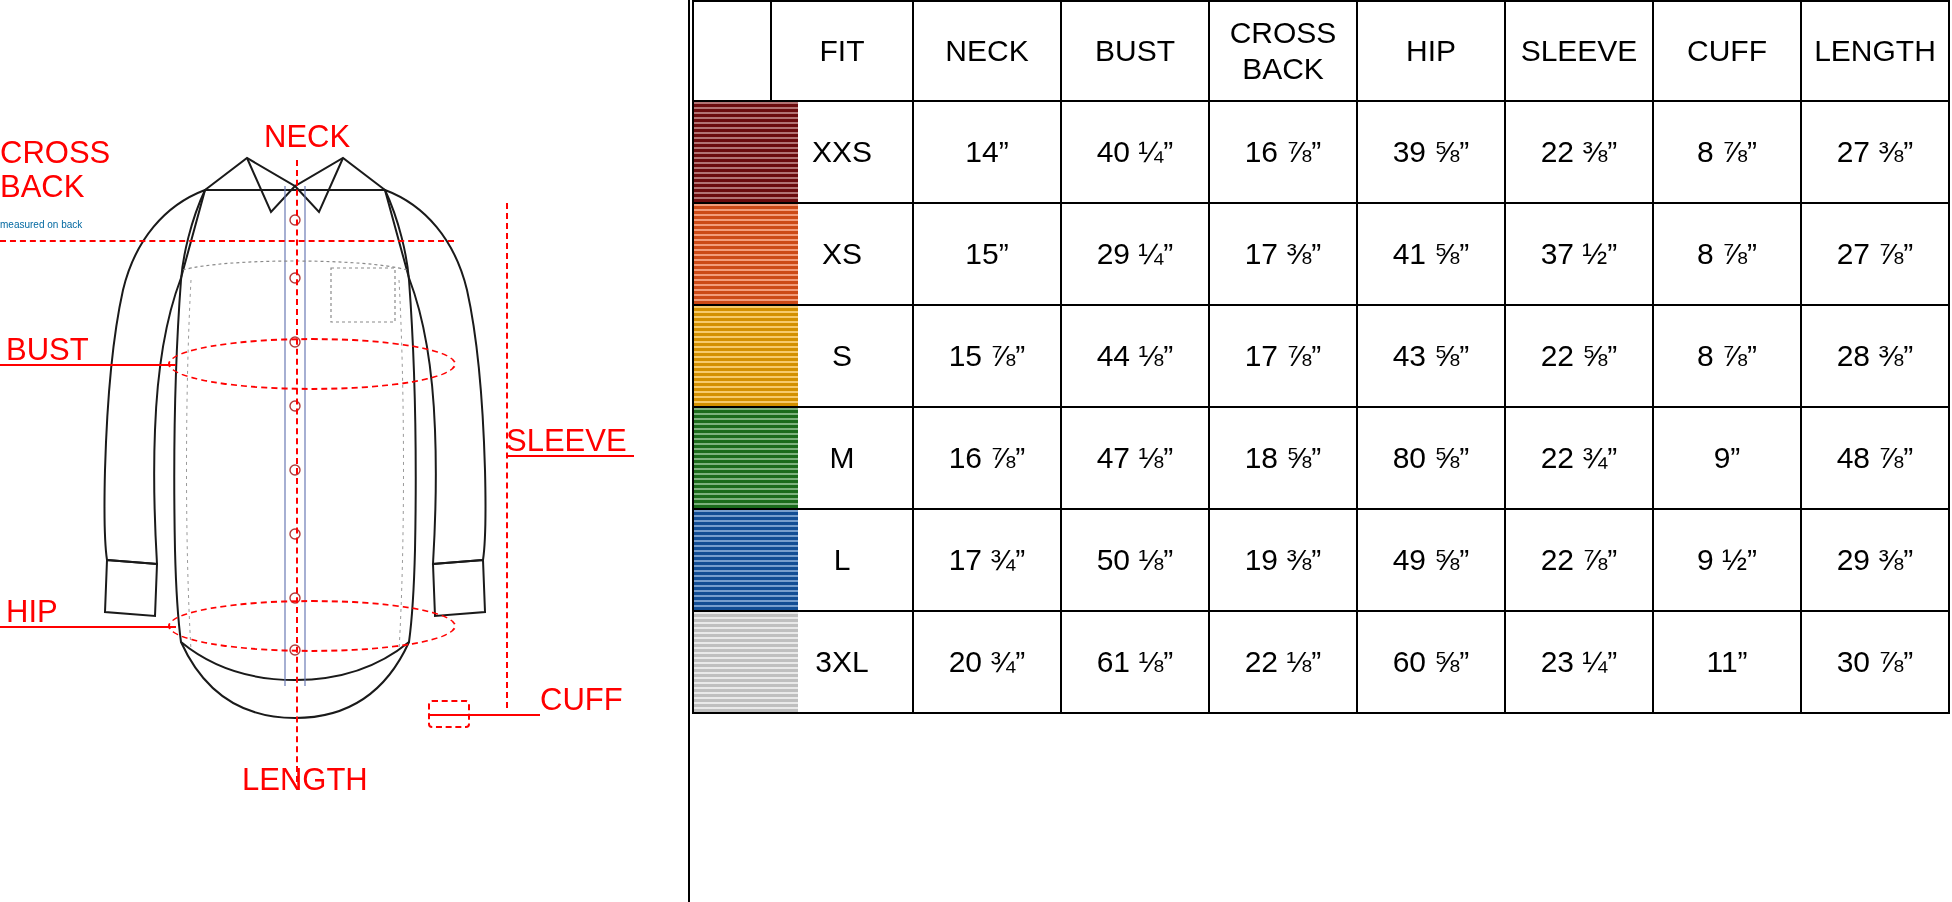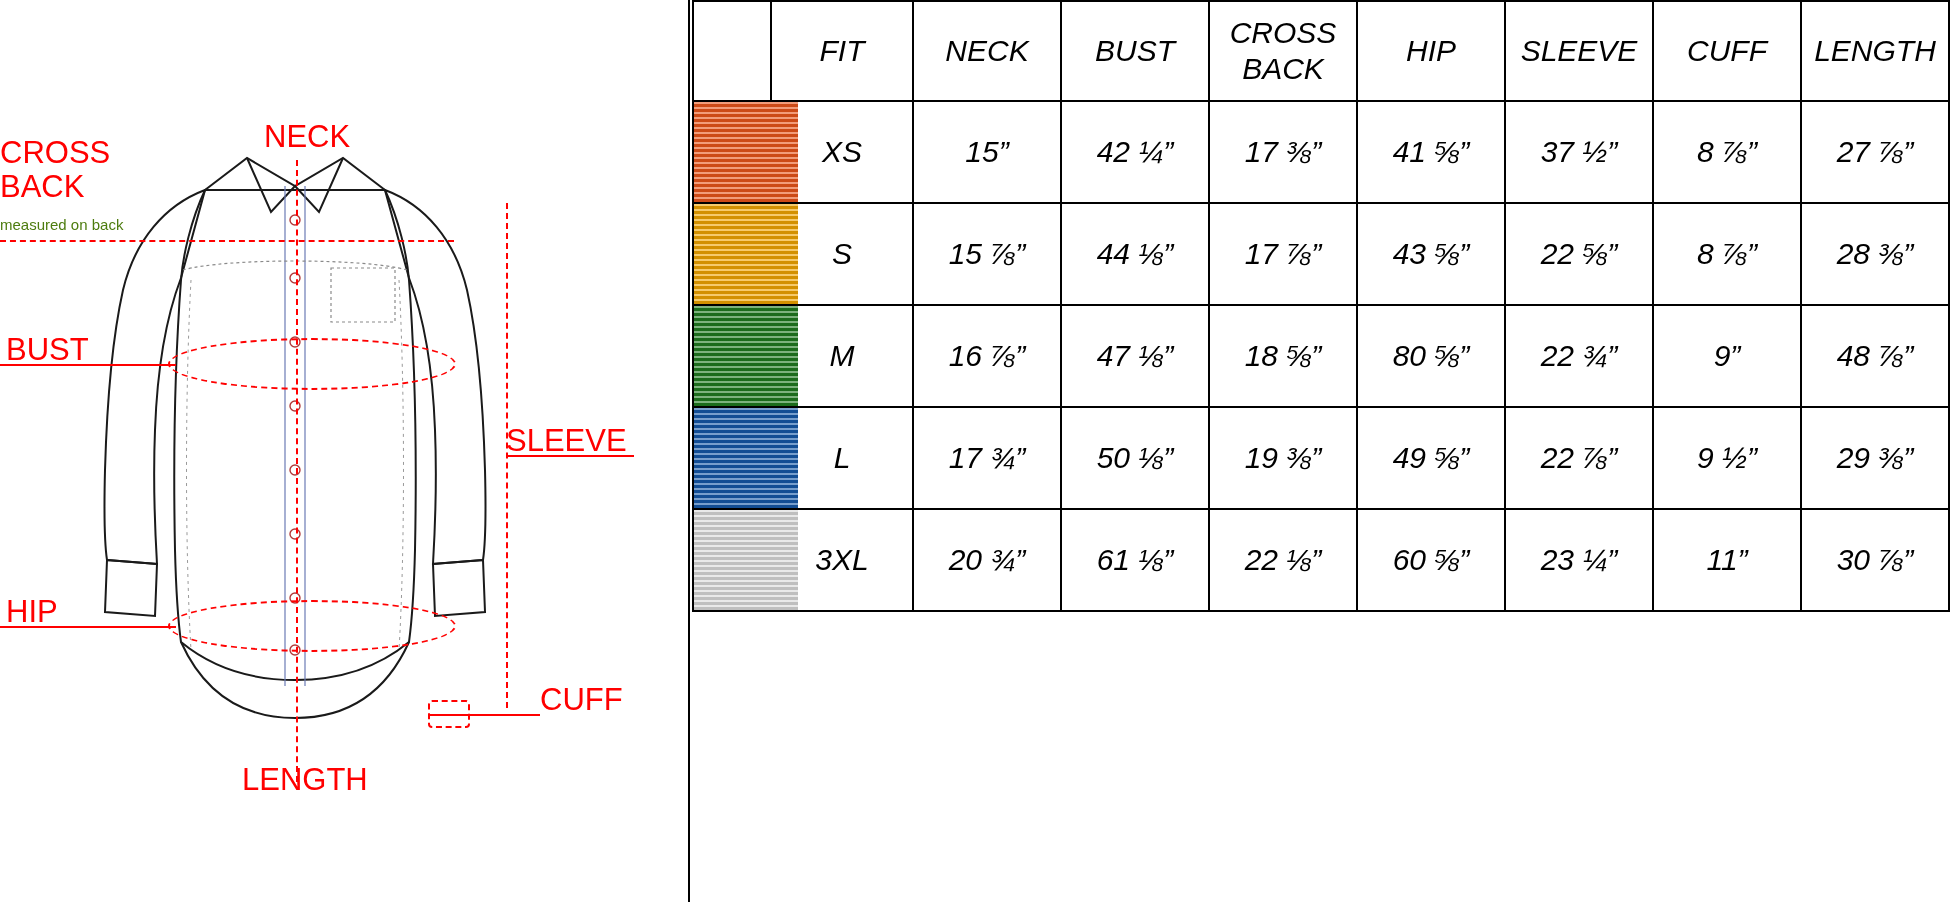--- a/index.html
+++ b/index.html
@@ -31,23 +31,23 @@
     position: absolute;
     color: #ff0000;
     font-family: "Liberation Sans", sans-serif;
     font-size: 31px;
     line-height: 34px;
     white-space: pre-line;
     letter-spacing: 0px;
   }
   .diag-sub {
     position: absolute;
-    color: #4d7c0f;
+    color: #0369a1;
     font-family: "Liberation Sans", sans-serif;
-    font-size: 15px;
+    font-size: 10px;
     line-height: 16px;
   }
   .leader {
     position: absolute;
     background: #ff0000;
     height: 2px;
   }
   .dash-h {
     position: absolute;
     height: 0;
@@ -75,21 +75,20 @@
     top: 150px;
   }
 
   
   #table-panel {
     position: absolute;
     left: 692px;
     top: 0;
     width: 1260px;
     height: 760px;
-    font-style: italic;
   }
   table.size-table {
     border-collapse: collapse;
     width: 1258px;
     table-layout: fixed;
   }
   table.size-table th,
   table.size-table td {
     border: 2px solid #000000;
     text-align: center;
@@ -229,28 +228,43 @@
           <th class="meas-col">BUST</th>
           <th class="meas-col">CROSS<br>BACK</th>
           <th class="meas-col">HIP</th>
           <th class="meas-col">SLEEVE</th>
           <th class="meas-col">CUFF</th>
           <th class="meas-col">LENGTH</th>
         </tr>
       </thead>
       <tbody id="table-body">
           <tr>
+            <td class="swatch-cell no-top">
+              <div class="swatch" style="background: rgb(122, 13, 16);">
+                <div class="stripes"></div>
+              </div>
+            </td>
+            <td class="fit-col">XXS</td>
+            <td class="meas-col">14”</td>
+            <td class="meas-col">40 ¼”</td>
+            <td class="meas-col">16 ⅞”</td>
+            <td class="meas-col">39 ⅝”</td>
+            <td class="meas-col">22 ⅜”</td>
+            <td class="meas-col">8 ⅞”</td>
+            <td class="meas-col">27 ⅜”</td>
+          </tr>
+          <tr>
             <td class="swatch-cell">
               <div class="swatch" style="background: rgb(232, 84, 26);">
                 <div class="stripes"></div>
               </div>
             </td>
             <td class="fit-col">XS</td>
             <td class="meas-col">15”</td>
-            <td class="meas-col">42 ¼”</td>
+            <td class="meas-col">29 ¼”</td>
             <td class="meas-col">17 ⅜”</td>
             <td class="meas-col">41 ⅝”</td>
             <td class="meas-col">37 ½”</td>
             <td class="meas-col">8 ⅞”</td>
             <td class="meas-col">27 ⅞”</td>
           </tr>
           <tr>
             <td class="swatch-cell">
               <div class="swatch" style="background: rgb(240, 164, 0);">
                 <div class="stripes"></div>

